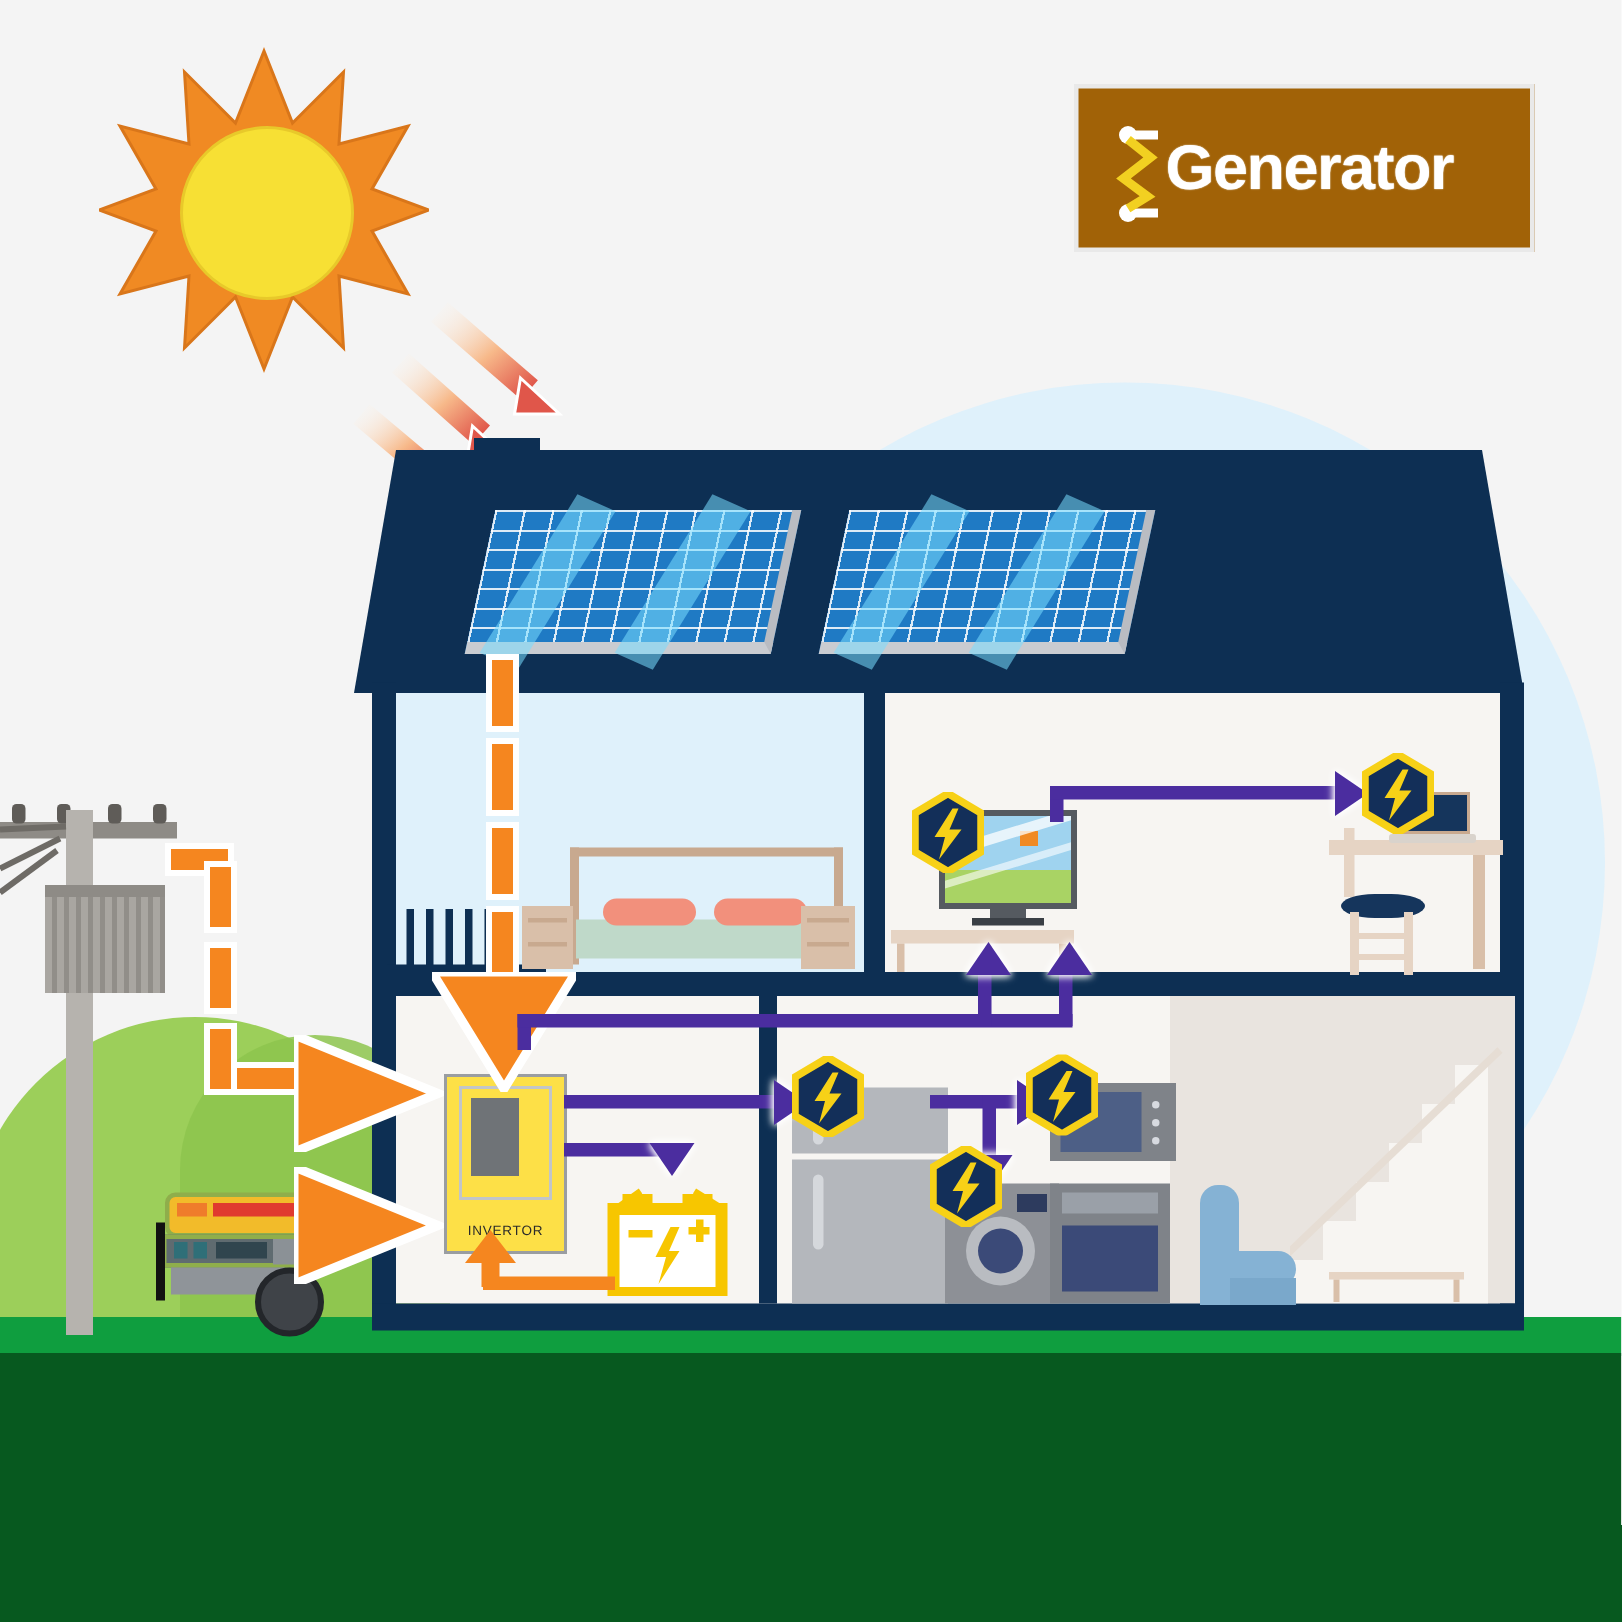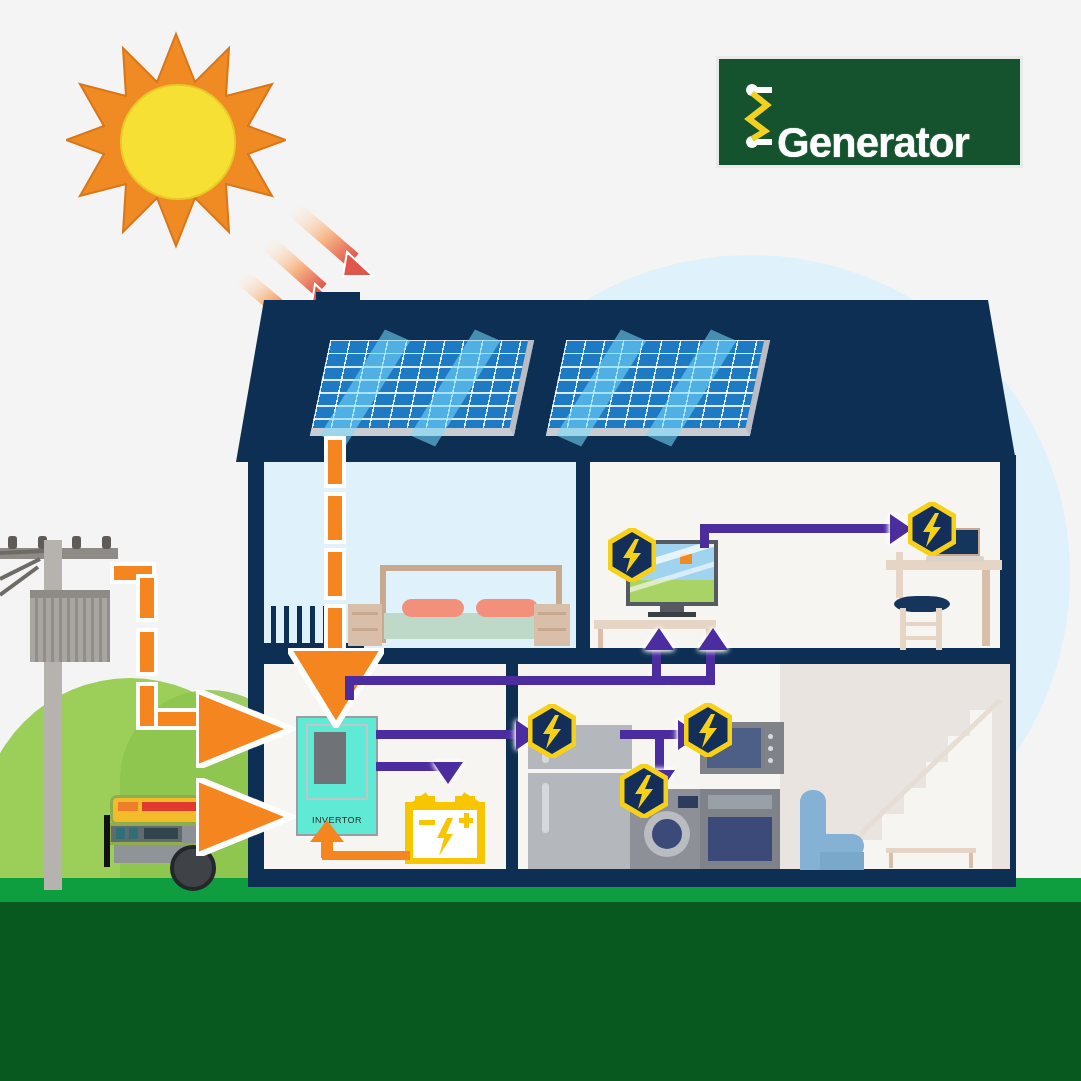--- a/index.html
+++ b/index.html
@@ -9,22 +9,22 @@
 
   
   #sky{left:0;top:0;width:1081px;height:895px;background:#f4f4f4;}
   #blue-blob{left:430px;top:255px;width:640px;height:640px;background:#dff1fb;border-radius:50%;}
   #ground-light{left:0;top:878px;width:1081px;height:26px;background:#0f9e3f;}
   #ground-dark{left:0;top:902px;width:1081px;height:179px;background:#07591f;}
   #hill{left:-20px;top:678px;width:300px;height:420px;background:#9ccf5a;border-radius:150px 150px 0 0;}
   #hill2{left:120px;top:690px;width:180px;height:220px;background:#8dc44d;border-radius:90px 90px 0 0;opacity:.85;}
 
   
-  #logo{left:716px;top:56px;width:307px;height:112px;background:#14532d;border:3px solid #e9e9e9;
-        display:flex;align-items:flex-end;padding-left:12px;box-sizing:border-box;}
+  #logo{left:716px;top:56px;width:307px;height:112px;background:#a16207;border:3px solid #e9e9e9;
+        display:flex;align-items:center;padding-left:12px;box-sizing:border-box;}
   #logo-text{color:#ffffff;font-weight:bold;font-size:42px;line-height:44px;letter-spacing:-1px;
              margin-left:46px;text-shadow:0 0 1px #fff;}
   #logo-bolt{position:absolute;left:22px;top:22px;}
 
   
   #sun{left:66px;top:30px;width:220px;height:220px;}
   #sun-core{left:120px;top:84px;width:112px;height:112px;background:#f7e034;border-radius:50%;border:2px solid #e8c92a;}
   #roof{left:236px;top:300px;width:780px;height:162px;}
   #chimney{left:316px;top:292px;width:44px;height:50px;background:#0d2f53;}
   #wall-left{left:248px;top:455px;width:16px;height:430px;background:#0d2f53;}
@@ -71,21 +71,21 @@
   #washer{left:630px;top:789px;width:76px;height:80px;background:#8d9096;}
   #washer-door{position:absolute;left:14px;top:22px;width:46px;height:46px;background:#b9bcc1;border-radius:50%;}
   #washer-door2{position:absolute;left:22px;top:30px;width:30px;height:30px;background:#3b4a78;border-radius:50%;}
   #microwave{left:700px;top:722px;width:84px;height:52px;background:#7f8389;}
   #micro-glass{position:absolute;left:7px;top:6px;width:54px;height:40px;background:#4d5f86;}
   #oven{left:700px;top:789px;width:80px;height:80px;background:#7f8389;}
   #oven-glass{position:absolute;left:8px;top:28px;width:64px;height:44px;background:#3b4a78;}
   #oven-panel{position:absolute;left:8px;top:6px;width:64px;height:14px;background:#9aa0a8;}
 
   
-  #inverter{left:296px;top:716px;width:78px;height:116px;background:#5eead4;border:2px solid #9a9da1;}
+  #inverter{left:296px;top:716px;width:78px;height:116px;background:#fde047;border:2px solid #9a9da1;}
   #inv-inner{position:absolute;left:8px;top:6px;width:58px;height:72px;border:2px solid #c2c5c8;}
   #inv-sw{position:absolute;left:16px;top:14px;width:32px;height:52px;background:#6f7377;}
   #inv-label{position:absolute;left:0;bottom:9px;width:100%;text-align:center;font-size:9px;color:#2b2b2b;letter-spacing:.5px;}
 
   
   #battery{left:403px;top:792px;width:84px;height:72px;}
   
   #pole{left:44px;top:540px;width:18px;height:350px;background:#b6b3ae;}
   #crossarm{left:0px;top:548px;width:118px;height:11px;background:#8e8b86;}
   #transformer{left:30px;top:590px;width:80px;height:72px;background:#a9a6a1;}

